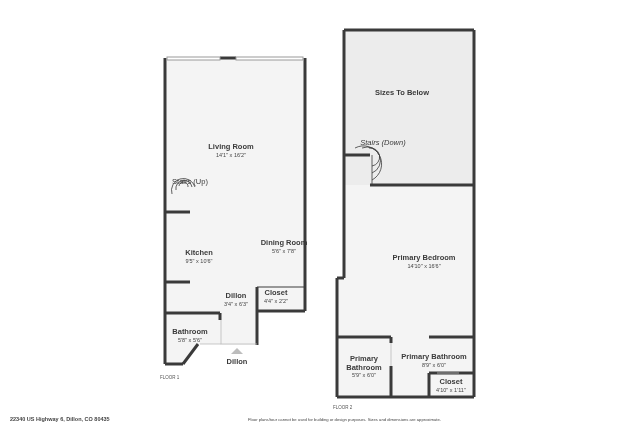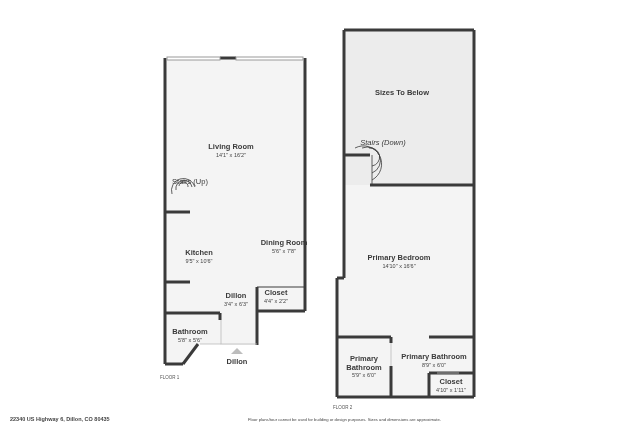--- a/index.html
+++ b/index.html
@@ -112,21 +112,21 @@
   <span class="name">Dillon</span>
 </div>
 <div class="small" style="left:160px;top:375px;">FLOOR 1</div>
 
 <div class="lbl" style="left:402px;top:89px;">
   <span class="name">Sizes To Below</span>
 </div>
 <div class="lbl" style="left:383px;top:139px;">
   <span class="name" style="font-weight:normal;font-style:italic;">Stairs (Down)</span>
 </div>
-<div class="lbl" style="left:399px;top:254px;">
+<div class="lbl" style="left:424px;top:254px;">
   <span class="name">Primary Bedroom</span>
   <span class="dim">14'10" x 16'6"</span>
 </div>
 <div class="lbl" style="left:364px;top:355px;width:40px;white-space:normal;">
   <span class="name">Primary Bathroom</span>
   <span class="dim">5'9" x 6'0"</span>
 </div>
 <div class="lbl" style="left:434px;top:353px;">
   <span class="name">Primary Bathroom</span>
   <span class="dim">8'9" x 6'0"</span>

